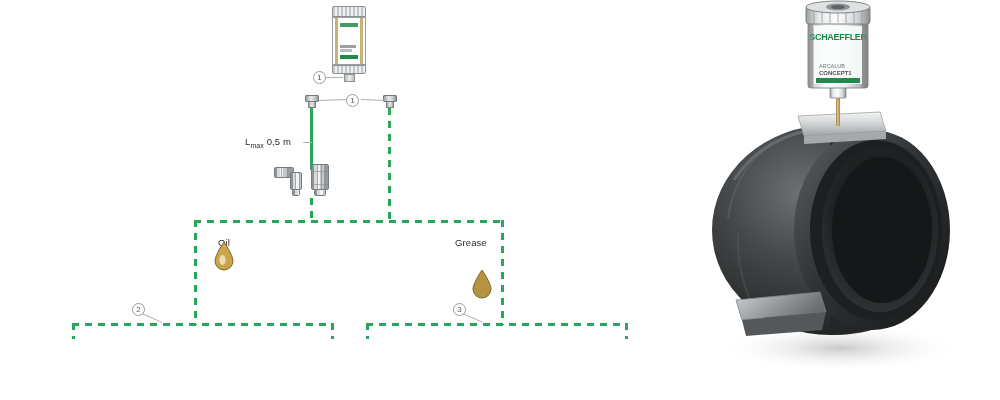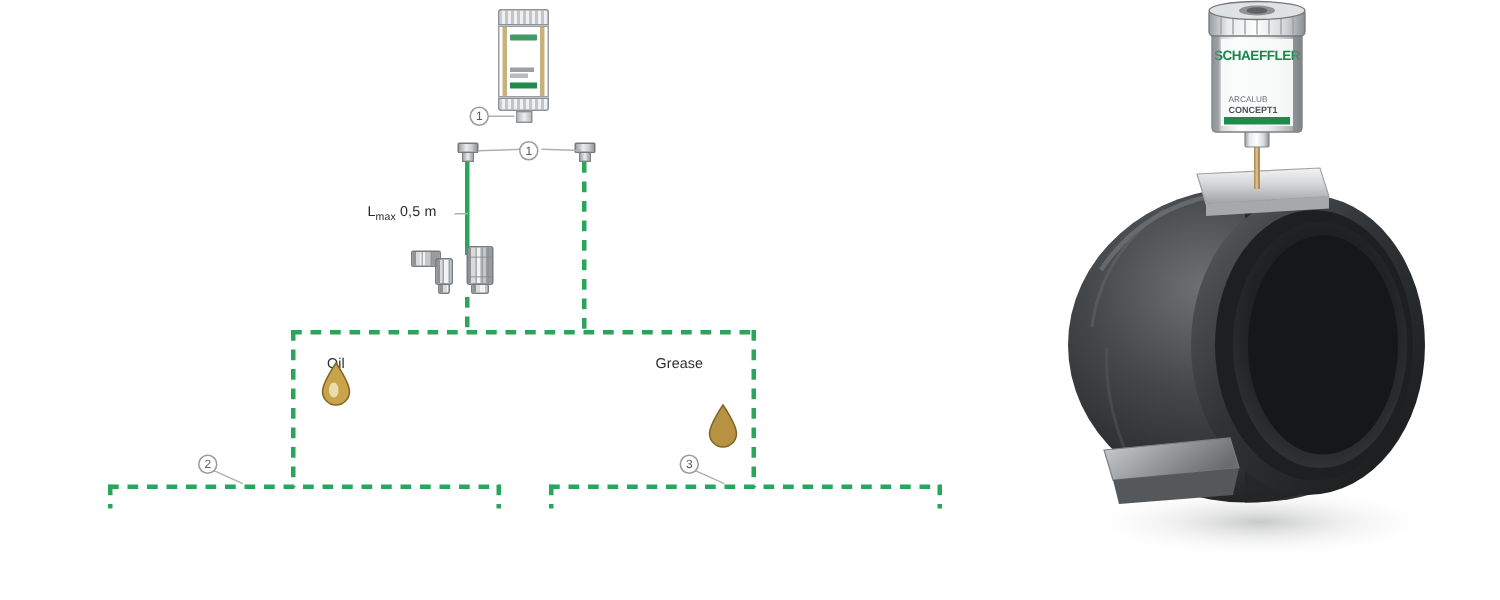--- a/index.html
+++ b/index.html
@@ -178,21 +178,21 @@
   <div class="abs gline-dash-v" style="left:501px;top:220px;width:3px;height:105px;"></div>
 
   <div class="abs lbl" style="left:218px;top:237px;">Oil</div>
   <div class="abs drop" style="left:212px;top:241px;">
     <svg width="24" height="30" viewBox="0 0 24 30">
       <path d="M12 1 C12 1 3 14 3 20 A9 9 0 0 0 21 20 C21 14 12 1 12 1 Z" fill="#c9a44a" stroke="#7d6428" stroke-width="1"></path>
       <ellipse cx="10.5" cy="19" rx="3.2" ry="5" fill="#f0e2b8" opacity="0.9"></ellipse>
     </svg>
   </div>
 
-  <div class="abs lbl" style="left:437px;top:237px;">Grease</div>
+  <div class="abs lbl" style="left:455px;top:237px;">Grease</div>
   <div class="abs drop" style="left:470px;top:241px;">
     <svg width="24" height="30" viewBox="0 0 24 30">
       <path d="M12 1 C12 1 3 14 3 20 A9 9 0 0 0 21 20 C21 14 12 1 12 1 Z" fill="#b79240" stroke="#7d6428" stroke-width="1"></path>
     </svg>
   </div>
 
   <div class="abs gline-dash-h" style="left:72px;top:323px;width:262px;height:3px;"></div>
   <div class="abs gline-dash-v" style="left:72px;top:323px;width:3px;height:16px;"></div>
   <div class="abs gline-dash-v" style="left:331px;top:323px;width:3px;height:16px;"></div>
   <div class="abs leader" style="left:142px;top:313px;width:22px;transform:rotate(24deg);"></div>

